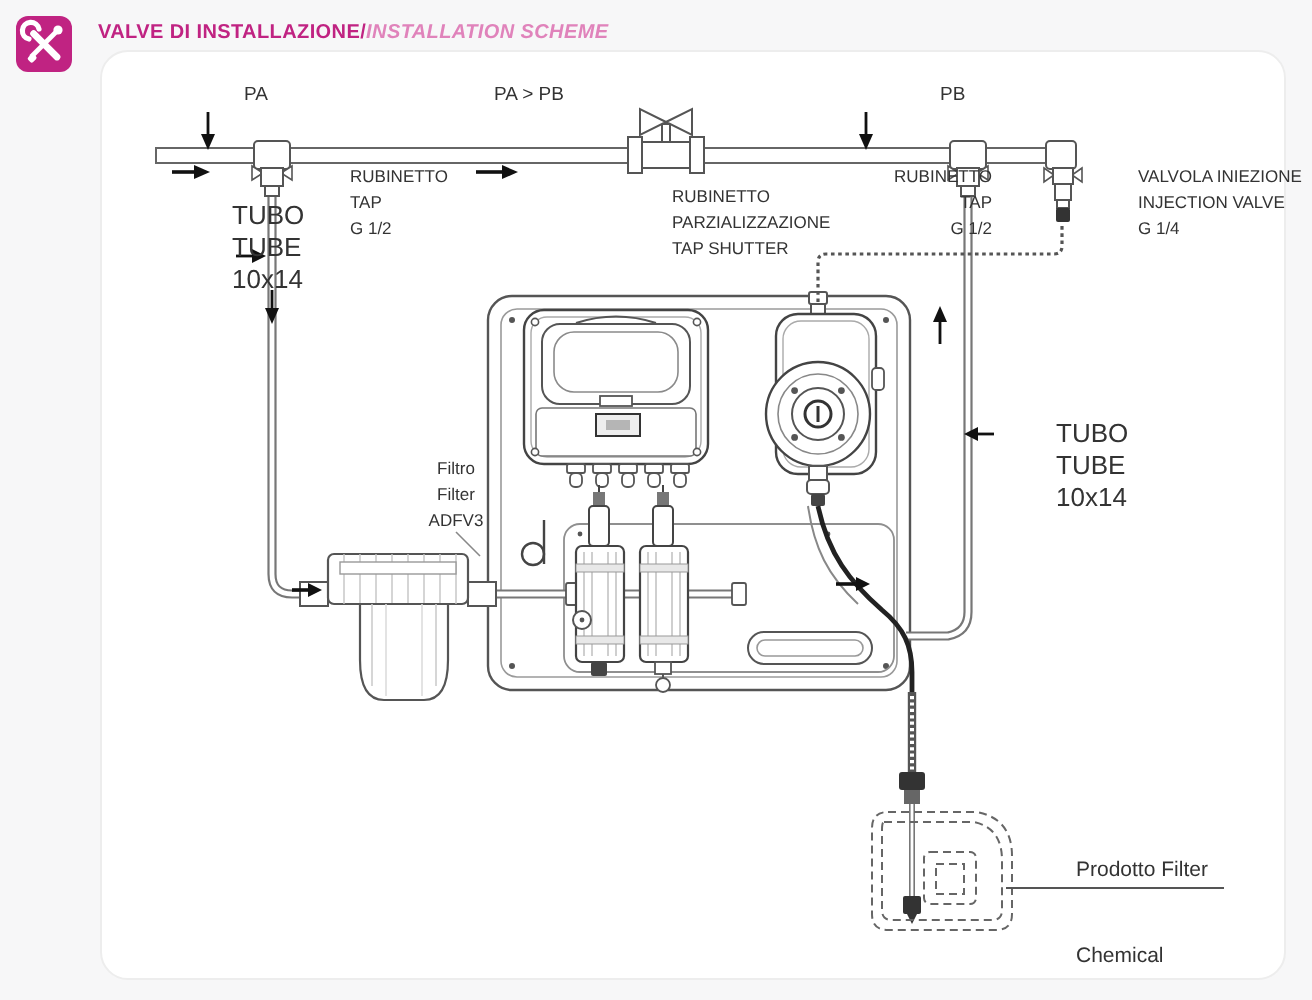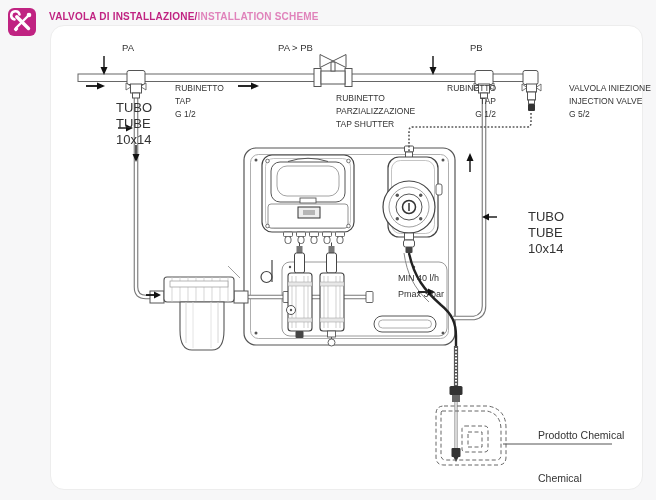--- a/index.html
+++ b/index.html
@@ -13,21 +13,21 @@
   .header{position:absolute;left:0;top:0;width:656px;height:44px;}
   .app-icon{
     position:absolute;left:8px;top:8px;width:28px;height:28px;
     background:#c02382;border-radius:6px;
   }
   .title{
     position:absolute;left:49px;top:11px;
     font-size:10px;font-weight:bold;letter-spacing:.2px;
     color:#c02382;white-space:nowrap;
   }
-  .title .en{font-weight:bold;color:#e083bb;text-align:right;}
+  .title .en{font-weight:bold;font-style:italic;color:#e083bb;text-align:right;}
   .card{
     position:absolute;left:50px;top:25px;width:591px;height:463px;
     background:#ffffff;border:1px solid #ededed;border-radius:14px;
   }
   .diagram-svg{position:absolute;left:0;top:0;}
   .dlabel{
     position:absolute;font-size:8.5px;line-height:13px;color:#333;
     white-space:pre-line;letter-spacing:0;padding-left:28px;
   }
   .pt{font-size:9.5px;line-height:11px;}
@@ -47,21 +47,21 @@
       <svg width="28" height="28" viewBox="0 0 28 28">
         <g stroke="#ffffff" fill="none" stroke-linecap="round">
           <path d="M11.5,6.5 A4.2,4.2 0 1 0 6.5,11.5" stroke-width="2.6"></path>
           <path d="M8.8,8.8 L20.5,20.5" stroke-width="3.4"></path>
           <path d="M20,8 L8,20" stroke-width="2.4"></path>
         </g>
         <circle cx="21" cy="7" r="2.3" fill="#ffffff"></circle>
         <rect x="6" y="19.4" width="4" height="3.4" rx="1" fill="#ffffff" transform="rotate(-45 8 21)"></rect>
       </svg>
     </div>
-    <div class="title"><span>VALVOLA DI INSTALLAZIONE/</span><span class="en">INSTALLATION SCHEME</span></div>
+    <div class="title"><span>VALVE DI INSTALLAZIONE/</span><span class="en">INSTALLATION SCHEME</span></div>
   </div>
 
   <div class="card"></div>
 
   <svg class="diagram-svg" width="656" height="500" viewBox="0 0 656 500">
 
     <g>
       <rect x="244" y="148" width="211" height="197" rx="12" fill="#fff" stroke="#555" stroke-width="1.2"></rect>
       <rect x="250.5" y="154.5" width="198" height="184" rx="8" fill="none" stroke="#9a9a9a" stroke-width="0.8"></rect>
       <circle cx="256" cy="160" r="1.5" fill="#555"></circle>
@@ -262,39 +262,40 @@
       <path d="M418,292 H429" stroke-width="1.8"></path>
         <polygon points="428,288.5 435,292 428,295.5" stroke="none"></polygon>
       <path d="M118,128 H127" stroke-width="1.4"></path>
         <polygon points="126,124.5 133,128 126,131.5" stroke="none"></polygon>
       <path d="M488,217 H497" stroke-width="1.4"></path>
         <polygon points="489,213.5 482,217 489,220.5" stroke="none"></polygon>
     </g>
   </svg>
 
   <div class="dlabel pt" style="left:94px;top:42px;">PA</div>
-  <div class="dlabel pt" style="left:250px;top:42px;">PA &gt; PB</div>
+  <div class="dlabel pt" style="left:219px;top:42px;">PA &gt; PB</div>
   <div class="dlabel pt" style="left:442px;top:42px;">PB</div>
 
   <div class="dlabel" style="left:147px;top:82px;">RUBINETTO
 TAP
 G 1/2</div>
   <div class="dlabel tube" style="left:88px;top:100px;">TUBO
 TUBE
 10x14</div>
   <div class="dlabel" style="left:308px;top:92px;">RUBINETTO
 PARZIALIZZAZIONE
 TAP SHUTTER</div>
   <div class="dlabel ralign" style="left:388px;top:82px;">RUBINETTO
 TAP
 G 1/2</div>
   <div class="dlabel" style="left:541px;top:82px;">VALVOLA INIEZIONE
 INJECTION VALVE
-G 5/2</div>
-  <div class="dlabel spec" style="left:370px;top:270px;">MIN 40 l/h
-Pmax 3 bar</div>
+G 1/4</div>
+  <div class="dlabel calign" style="left:172px;top:228px;">Filtro
+Filter
+ADFV3</div>
   <div class="dlabel tube" style="left:500px;top:209px;">TUBO
 TUBE
 10x14</div>
-  <div class="dlabel chem" style="left:510px;top:429px;">Prodotto Chemical</div>
+  <div class="dlabel chem" style="left:510px;top:429px;">Prodotto Filter</div>
   <div class="dlabel chem" style="left:510px;top:472px;">Chemical</div>
 
 </div>
 
 </body></html>

